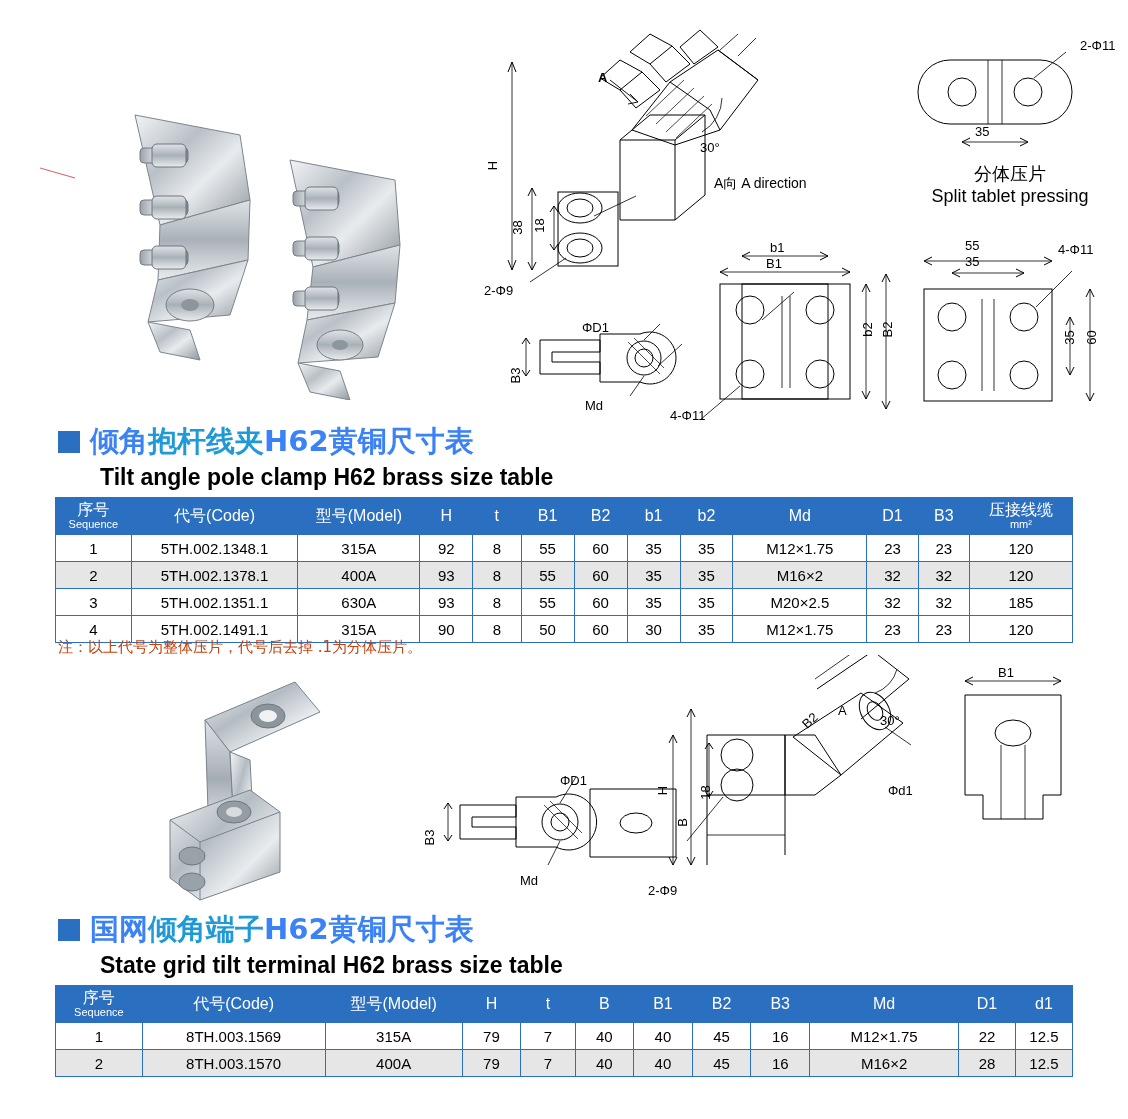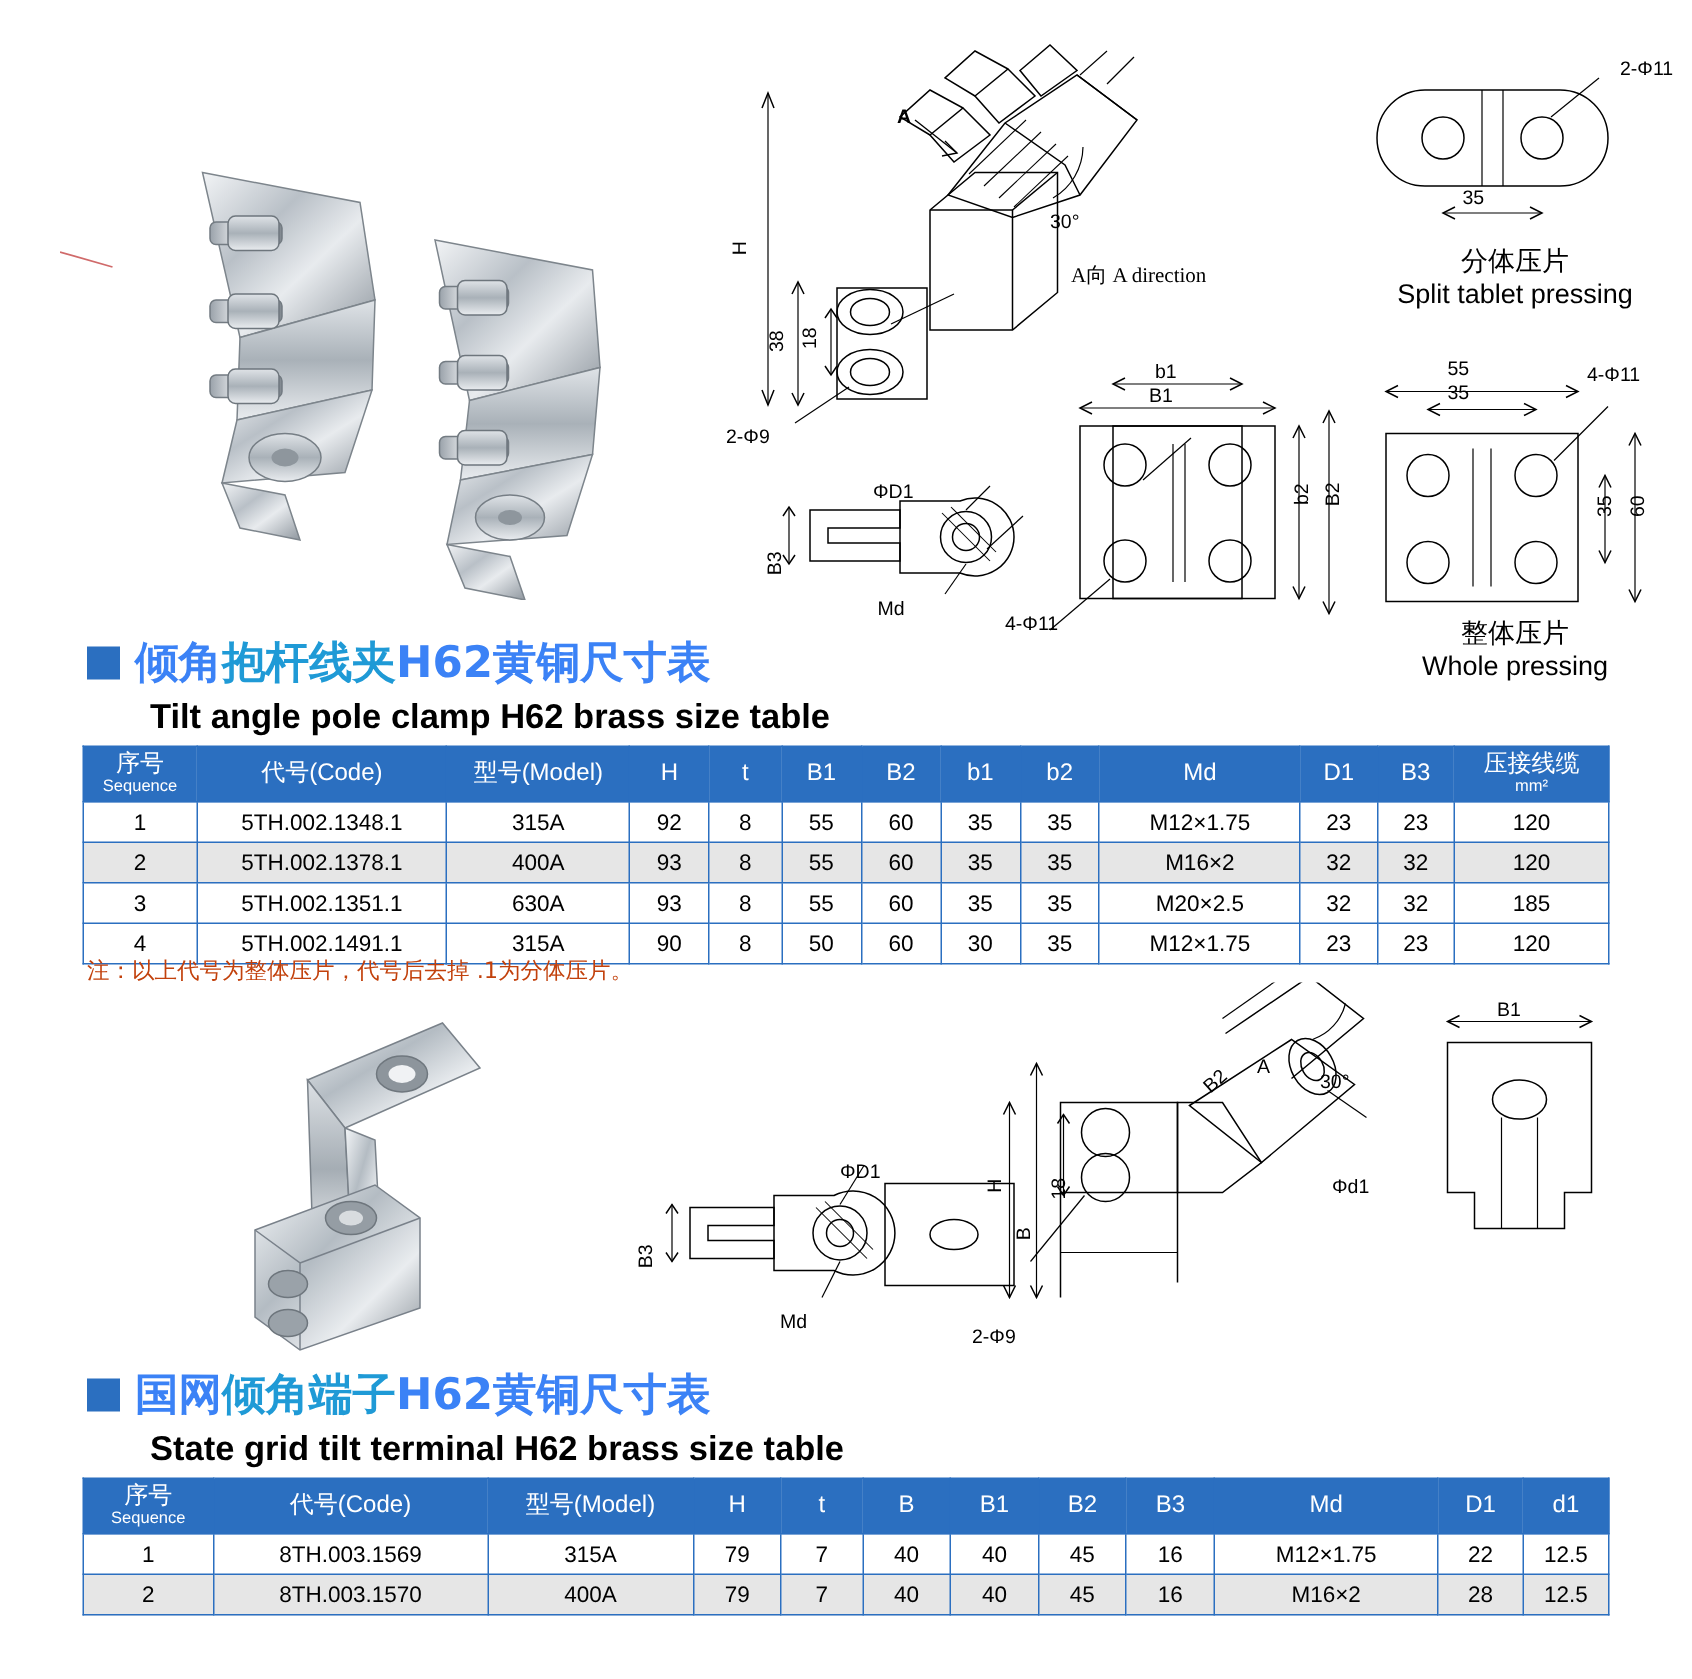--- a/index.html
+++ b/index.html
@@ -85,21 +85,21 @@
 
   
   .dwg { position: absolute; }
   .lbl {
     position: absolute;
     font-size: 13px;
     font-family: "Liberation Sans", sans-serif;
     color: #000;
     white-space: nowrap;
   }
-  .lbl.cn { font-family: Liberation Serif, serif; }
+  .lbl.cn { font-family: Liberation Sans, sans-serif; }
   .lbl.rot {
     transform-origin: center center;
     transform: rotate(-90deg);
   }
   .cap {
     position: absolute;
     text-align: center;
     font-size: 18px;
     white-space: nowrap;
   }
@@ -341,24 +341,20 @@
 
   <div class="lbl" style="left:495px; top:218px;">55</div>
   <div class="lbl" style="left:495px; top:234px;">35</div>
   <div class="lbl" style="left:588px; top:222px;">4-Φ11</div>
   <div class="lbl rot" style="left:592px; top:310px;">35</div>
   <div class="lbl rot" style="left:614px; top:310px;">60</div>
 
   <div class="cap" style="left:460px; top:142px; width:160px;">
     <span class="c1">分体压片</span>
     <span class="c2">Split tablet pressing</span>
-  </div>
-  <div class="cap" style="left:460px; top:390px; width:160px;">
-    <span class="c1">整体压片</span>
-    <span class="c2">Whole pressing</span>
   </div>
 </div>
 
 <div class="sec-head" style="left:58px; top:422px;">
   <div>
     <span class="sq"></span><span class="cn"><span class="blk">倾角</span><span class="blue">抱杆线夹</span><span class="blk">H62黄铜尺寸表</span></span>
   </div>
   <div class="en">Tilt angle pole clamp H62 brass size table</div>
 </div>
 

